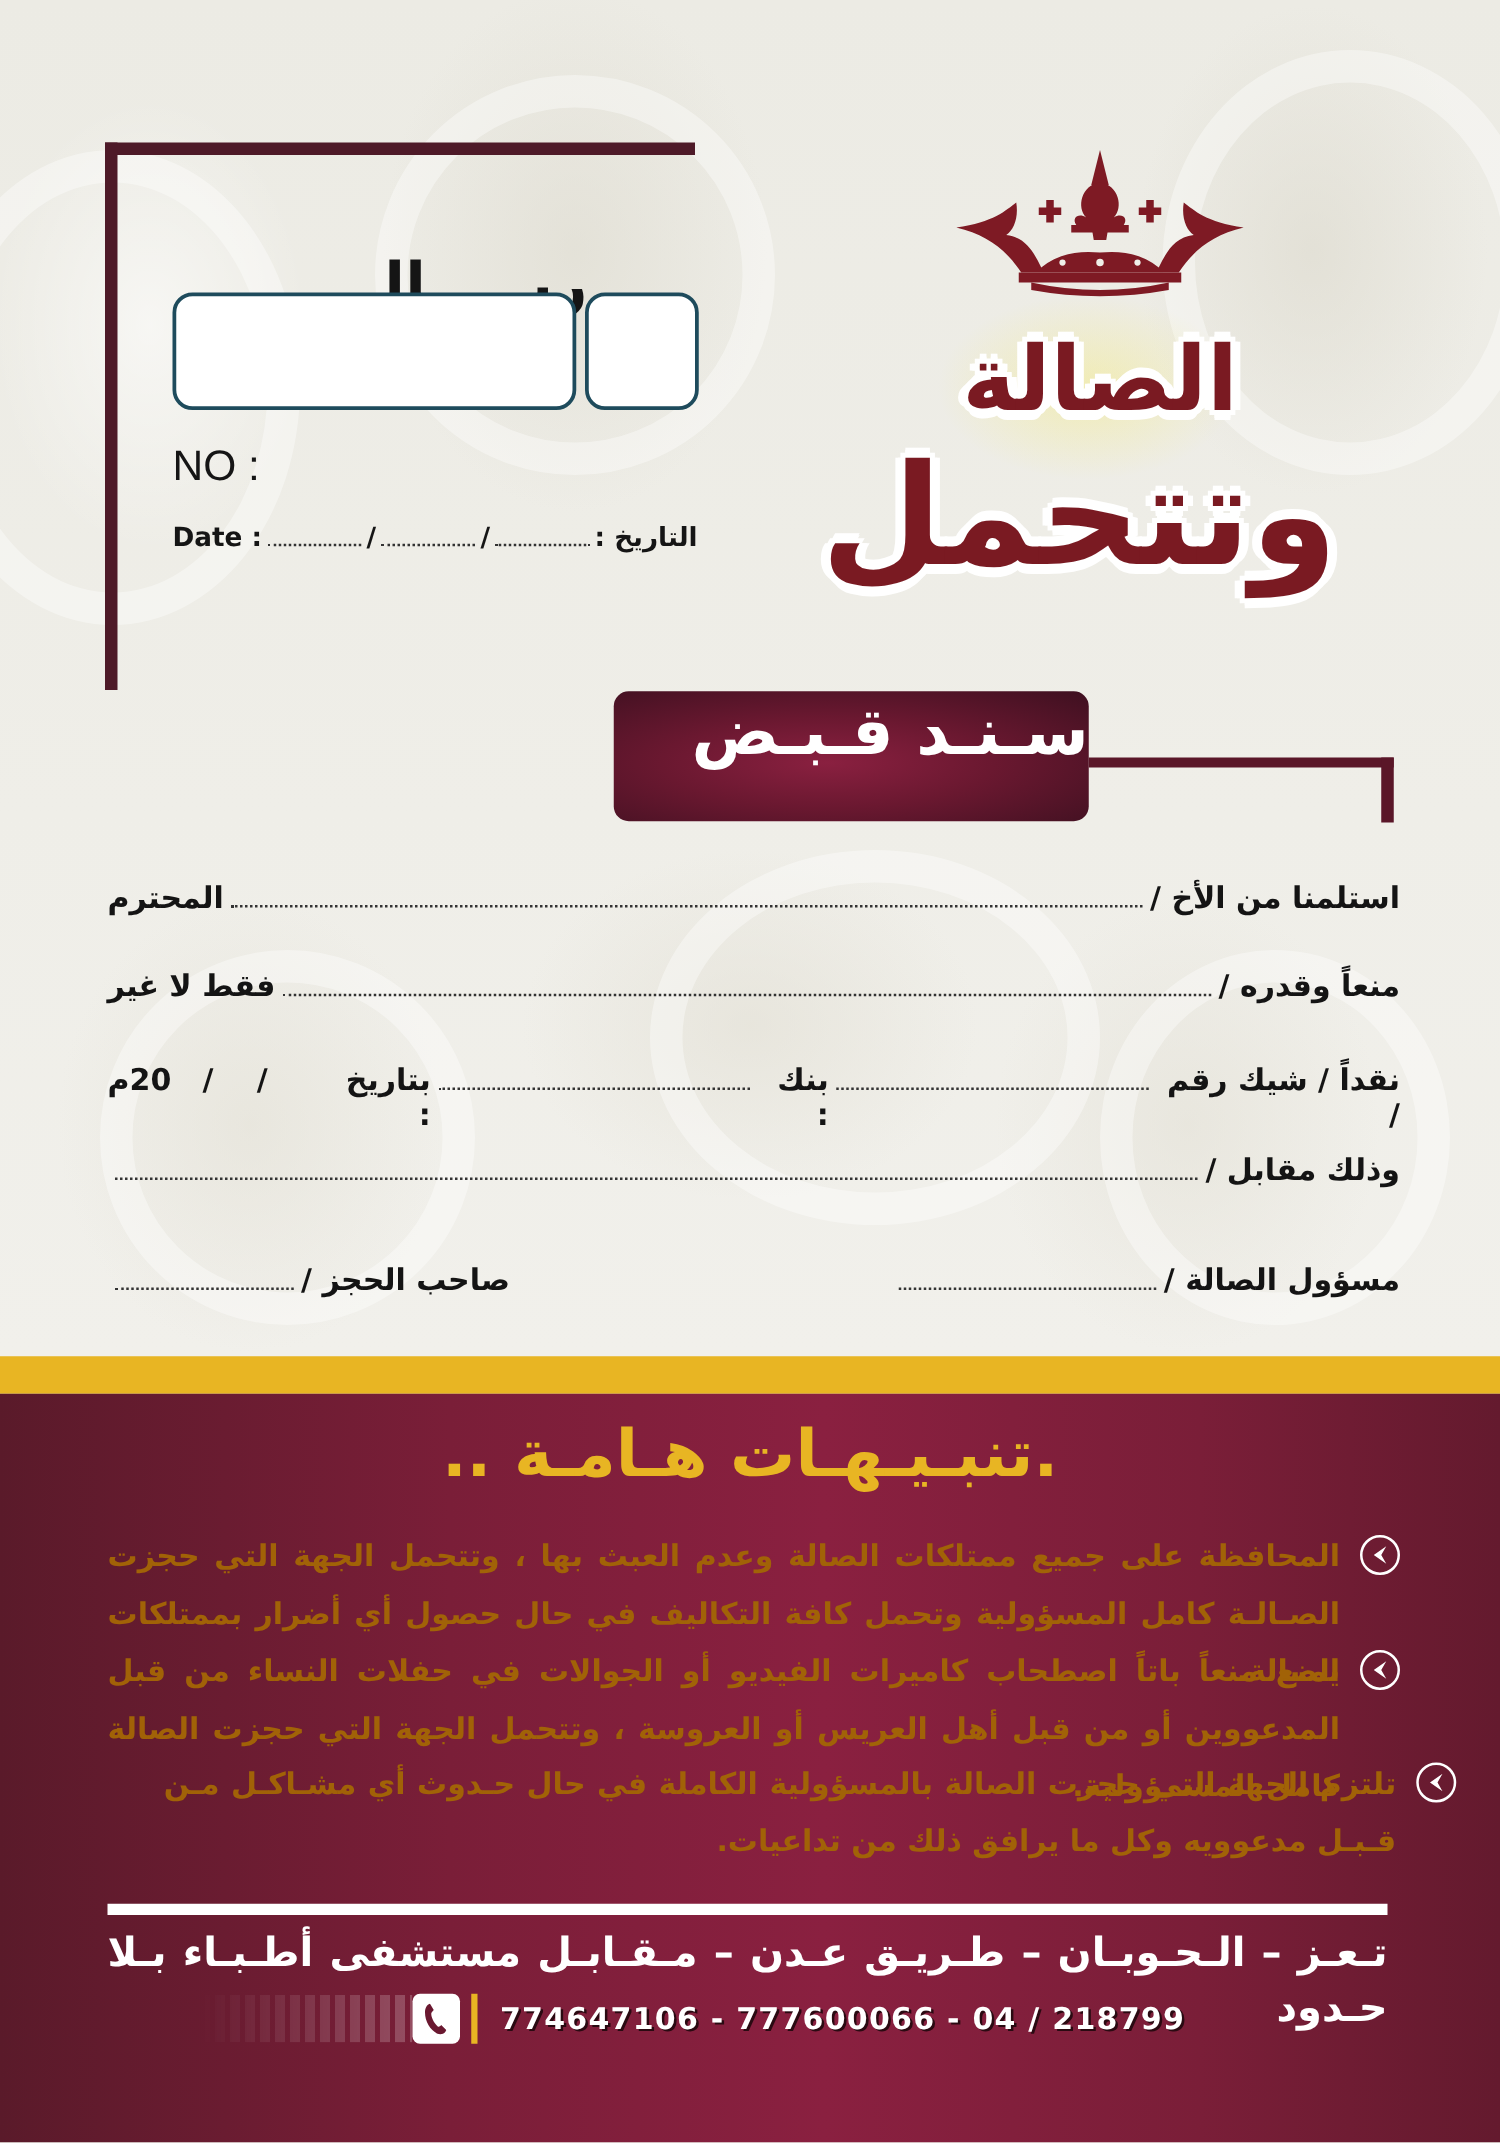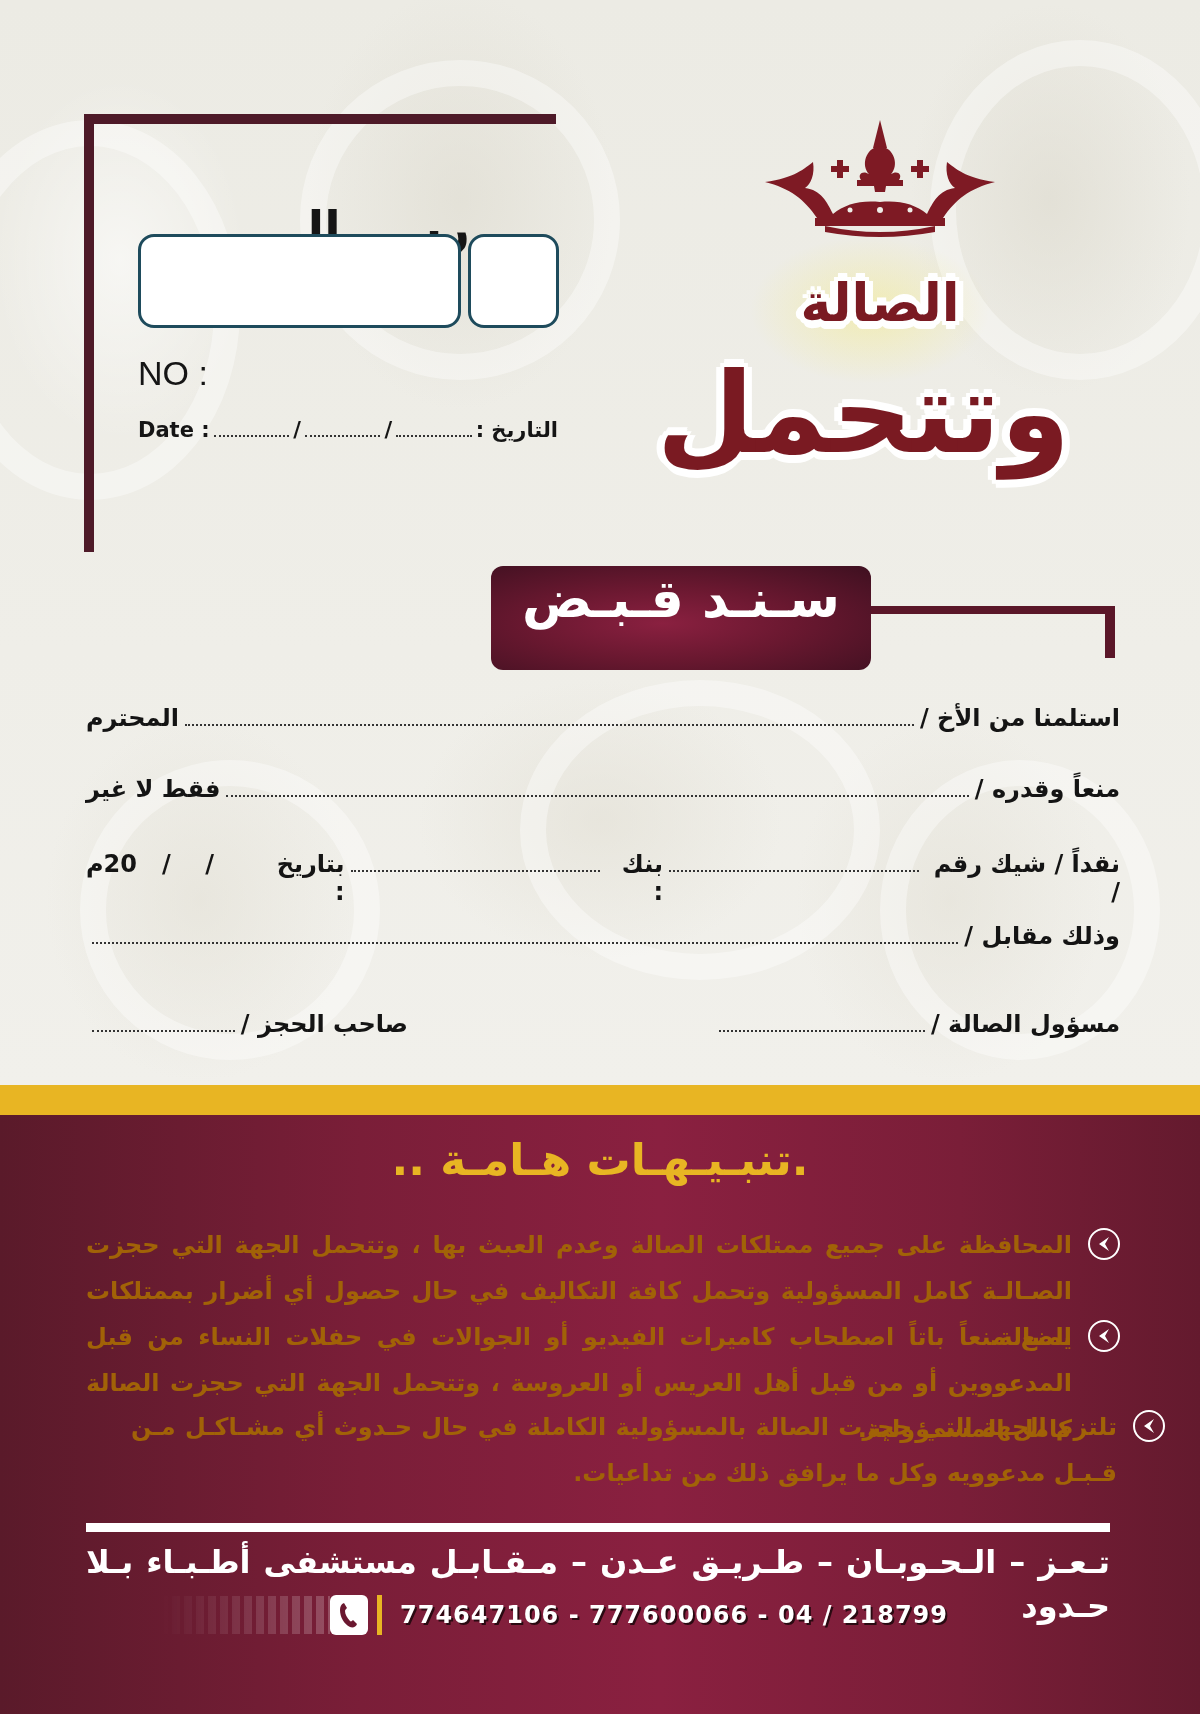--- a/index.html
+++ b/index.html
@@ -51,28 +51,28 @@
     position: absolute; left: 740px; top: 230px; width: 260px; height: 160px;
     background: radial-gradient(ellipse at center, rgba(245,235,120,0.45), transparent 65%);
   }
   .logo-line1, .logo-line2 {
     position: absolute; direction: rtl; color: #7a1a22; font-weight: bold; text-align: center;
     text-shadow: 0 0 0 #fff,
       6px 0 0 #fff, -6px 0 0 #fff, 0 6px 0 #fff, 0 -6px 0 #fff,
       4px 4px 0 #fff, -4px 4px 0 #fff, 4px -4px 0 #fff, -4px -4px 0 #fff,
       8px 0 0 #fff, -8px 0 0 #fff, 0 8px 0 #fff, 0 -8px 0 #fff;
   }
-  .logo-line1 { left: 760px; top: 258px; width: 240px; font-size: 52px; line-height: 90px; }
+  .logo-line1 { left: 760px; top: 258px; width: 240px; font-size: 72px; line-height: 90px; }
   .logo-line2 { left: 690px; top: 348px; width: 380px; font-size: 112px; line-height: 130px; }
 
   
   .badge {
-    position: absolute; left: 491px; top: 566px; width: 380px; height: 104px; border-radius: 12px;
+    position: absolute; left: 491px; top: 553px; width: 380px; height: 104px; border-radius: 12px;
     background: radial-gradient(ellipse at 45% 55%, #8a2040 0%, #6a1830 45%, #3e1020 100%);
-    color: #fff; text-align: center;
+    color: #fff; 
   }
   .badge-ar { direction: rtl; font-size: 52px; font-weight: bold; line-height: 58px; margin-top: 4px; letter-spacing: 6px; }
   .badge-en { font-family: "Liberation Sans", sans-serif; font-size: 30px; font-weight: bold; letter-spacing: 2px; line-height: 34px; }
   .bracket-h { position: absolute; left: 871px; top: 606px; width: 244px; height: 8px; background: #5a1628; }
   .bracket-v { position: absolute; left: 1105px; top: 606px; width: 10px; height: 52px; background: #5a1628; }
 
   
   .form-row {
     position: absolute; left: 86px; width: 1034px; height: 40px;
     direction: rtl; display: flex; align-items: baseline;
@@ -83,21 +83,21 @@
   .form-row .gap { display: inline-block; }
 
   
   .gold-stripe { position: absolute; left: 0; top: 1085px; width: 1200px; height: 30px; background: #e8b523; }
   .maroon {
     position: absolute; left: 0; top: 1115px; width: 1200px; height: 599px;
     background: linear-gradient(90deg, #5a1a2a 0%, #7a1e38 30%, #8a2040 55%, #7a1e38 80%, #641a2e 100%);
   }
   .notice-title {
     position: absolute; left: 300px; top: 1134px; width: 600px; text-align: center;
-    direction: rtl; color: #e8b523; font-size: 44px; font-weight: bold; letter-spacing: 4px;
+    direction: rtl; color: #e8b523; font-size: 52px; font-weight: bold; letter-spacing: 4px;
   }
   .notice {
     position: absolute; left: 86px; width: 1034px; direction: rtl;
     color: #a16207; font-size: 24px; font-weight: bold; line-height: 46px;
     text-align: justify; text-align-last: right;
   }
   .notice-bullet {
     position: absolute; right: 0; top: 6px; width: 32px; height: 32px; border-radius: 50%;
     border: 2px solid #fff; display: flex; align-items: center; justify-content: center;
   }

